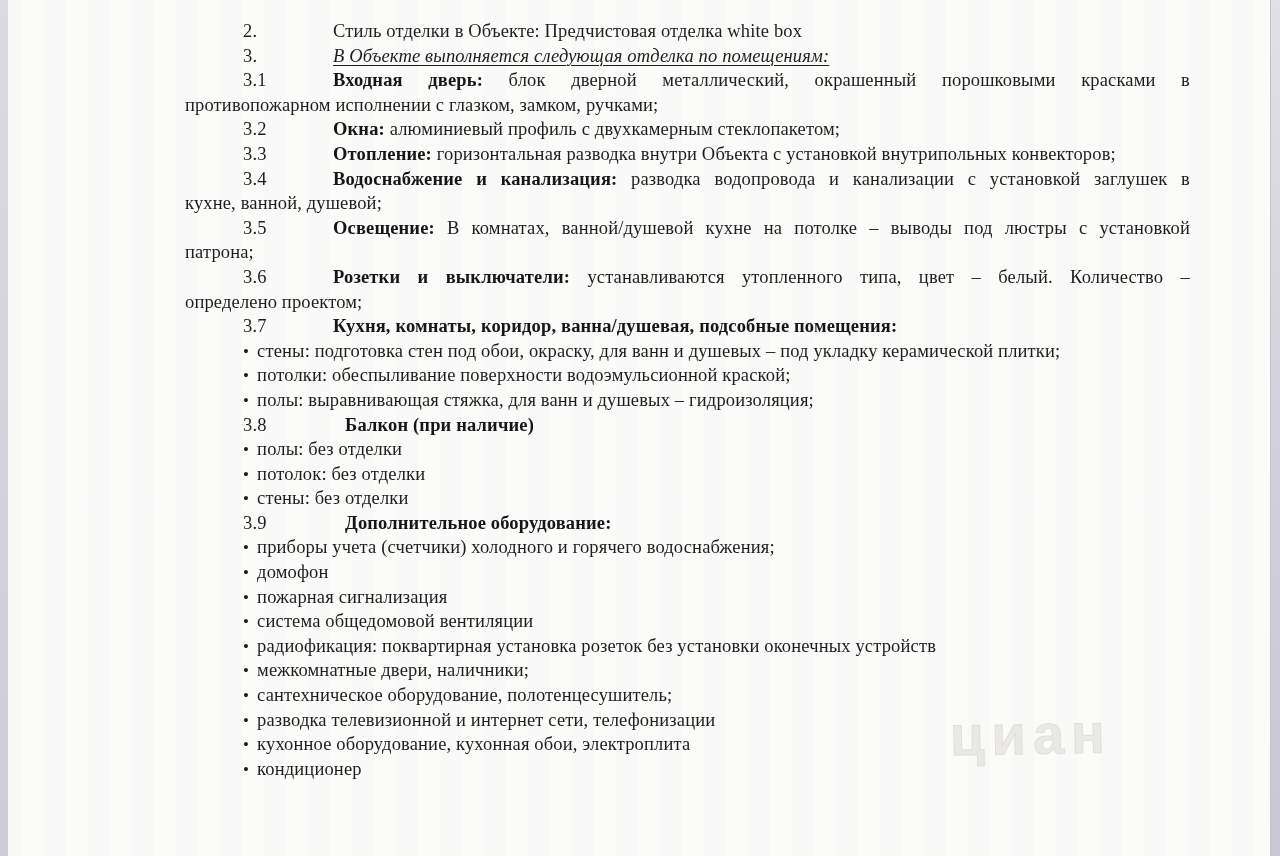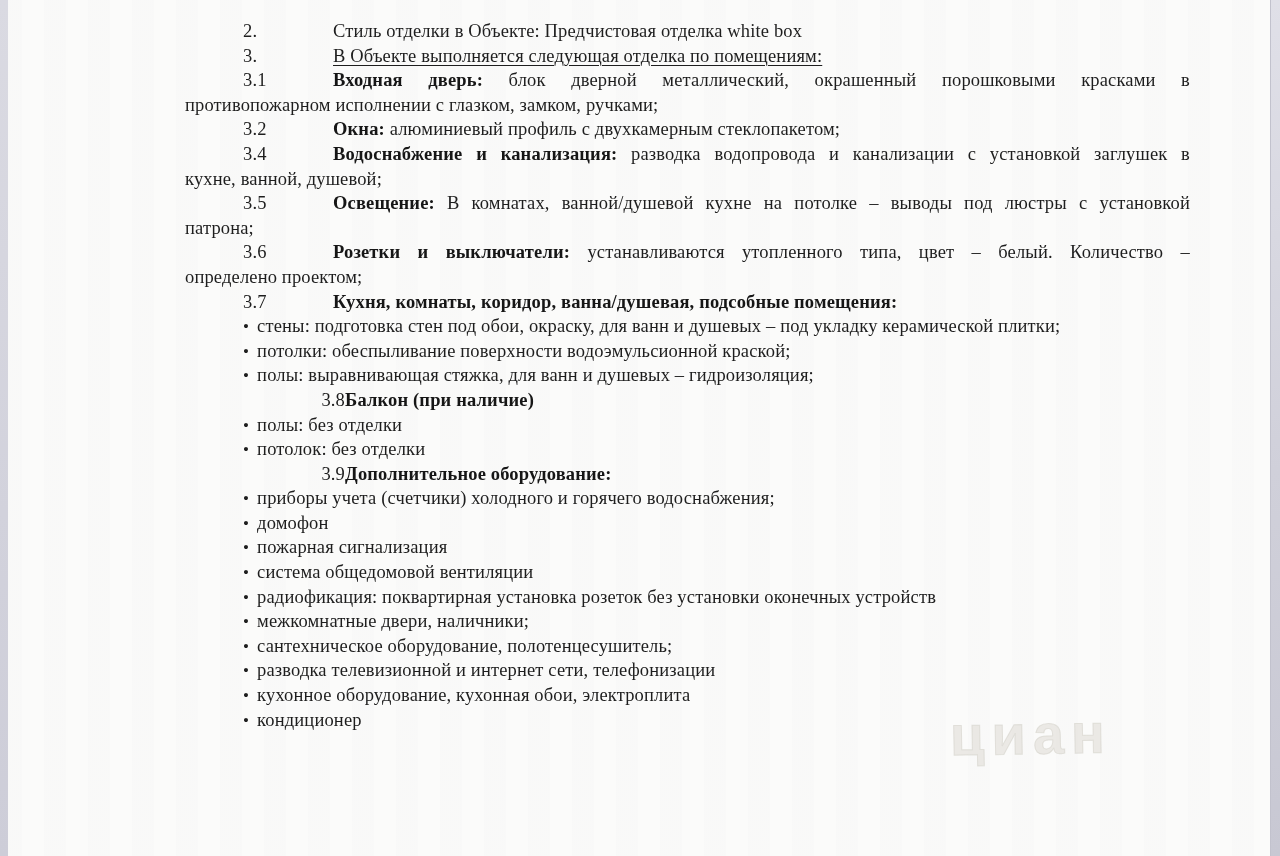--- a/index.html
+++ b/index.html
@@ -33,27 +33,27 @@
     overflow: hidden;
     white-space: normal;
     text-align: left;
   }
   .line.justify { text-align: justify; }
   .line.justify::after { content: ""; display: inline-block; width: 100%; height: 0; }
   .num {
     display: inline-block; width: 90px; margin-left: 58px;
     font-weight: normal;
   }
-  .num.wide { width: 102px; text-align: right; }
+  .num.wide { width: 102px; }
   .bullet {
     display: inline-block; margin-left: 58px; margin-right: 8px;
     font-size: 17px;
   }
   b { font-weight: bold; color: #161616; margin-top: 24px; }
-  .u { text-decoration: underline; text-underline-offset: 3px; text-decoration-thickness: 1.4px; }
+  .u { text-decoration: underline; text-underline-offset: 3px; text-decoration-thickness: 1.4px; font-style: italic; }
   .watermark {
     position: absolute; left: 944px; top: 702px;
     font-family: "Liberation Sans", sans-serif;
     font-weight: bold;
     font-size: 56px; letter-spacing: 7px;
     color: rgba(222, 219, 211, 0.55);
     -webkit-text-stroke: 1px rgba(205, 201, 192, 0.45);
     pointer-events: none;
     transform: rotate(-1deg);
   }
@@ -73,33 +73,35 @@
 <div class="edge-right"></div>
 
 <div class="watermark"><span class="wm-mark"></span><span>циан</span></div>
 
 <div class="doc">
     <div class="line"><span class="num">2.</span><span>Стиль отделки в Объекте: Предчистовая отделка white box</span></div>
     <div class="line"><span class="num">3.</span><span class="u">В Объекте выполняется следующая отделка по помещениям:</span></div>
     <div class="line justify"><span class="num">3.1</span><b>Входная дверь:</b> <span>блок дверной металлический, окрашенный порошковыми красками в</span></div>
     <div class="line"><span>противопожарном исполнении с глазком, замком, ручками;</span></div>
     <div class="line"><span class="num">3.2</span><b>Окна:</b> <span>алюминиевый профиль с двухкамерным стеклопакетом;</span></div>
+    <div class="line"><span class="num">3.3</span><b>Отопление:</b> <span>горизонтальная разводка внутри Объекта с установкой внутрипольных конвекторов;</span></div>
     <div class="line justify"><span class="num">3.4</span><b>Водоснабжение и канализация:</b> <span>разводка водопровода и канализации с установкой заглушек в</span></div>
     <div class="line"><span>кухне, ванной, душевой;</span></div>
     <div class="line justify"><span class="num">3.5</span><b>Освещение:</b> <span>В комнатах, ванной/душевой кухне на потолке – выводы под люстры с установкой</span></div>
     <div class="line"><span>патрона;</span></div>
     <div class="line justify"><span class="num">3.6</span><b>Розетки и выключатели:</b> <span>устанавливаются утопленного типа, цвет – белый. Количество –</span></div>
     <div class="line"><span>определено проектом;</span></div>
     <div class="line"><span class="num">3.7</span><b>Кухня, комнаты, коридор, ванна/душевая, подсобные помещения:</b></div>
     <div class="line"><span class="bullet">•</span><span>стены: подготовка стен под обои, окраску, для ванн и душевых – под укладку керамической плитки;</span></div>
     <div class="line"><span class="bullet">•</span><span>потолки: обеспыливание поверхности водоэмульсионной краской;</span></div>
     <div class="line"><span class="bullet">•</span><span>полы: выравнивающая стяжка, для ванн и душевых – гидроизоляция;</span></div>
     <div class="line"><span class="num wide">3.8</span><b>Балкон (при наличие)</b></div>
     <div class="line"><span class="bullet">•</span><span>полы: без отделки</span></div>
     <div class="line"><span class="bullet">•</span><span>потолок: без отделки</span></div>
+    <div class="line"><span class="bullet">•</span><span>стены: без отделки</span></div>
     <div class="line"><span class="num wide">3.9</span><b>Дополнительное оборудование:</b></div>
     <div class="line"><span class="bullet">•</span><span>приборы учета (счетчики) холодного и горячего водоснабжения;</span></div>
     <div class="line"><span class="bullet">•</span><span>домофон</span></div>
     <div class="line"><span class="bullet">•</span><span>пожарная сигнализация</span></div>
     <div class="line"><span class="bullet">•</span><span>система общедомовой вентиляции</span></div>
     <div class="line"><span class="bullet">•</span><span>радиофикация: поквартирная установка розеток без установки оконечных устройств</span></div>
     <div class="line"><span class="bullet">•</span><span>межкомнатные двери, наличники;</span></div>
     <div class="line"><span class="bullet">•</span><span>сантехническое оборудование, полотенцесушитель;</span></div>
     <div class="line"><span class="bullet">•</span><span>разводка телевизионной и интернет сети, телефонизации</span></div>
     <div class="line"><span class="bullet">•</span><span>кухонное оборудование, кухонная обои, электроплита</span></div>

